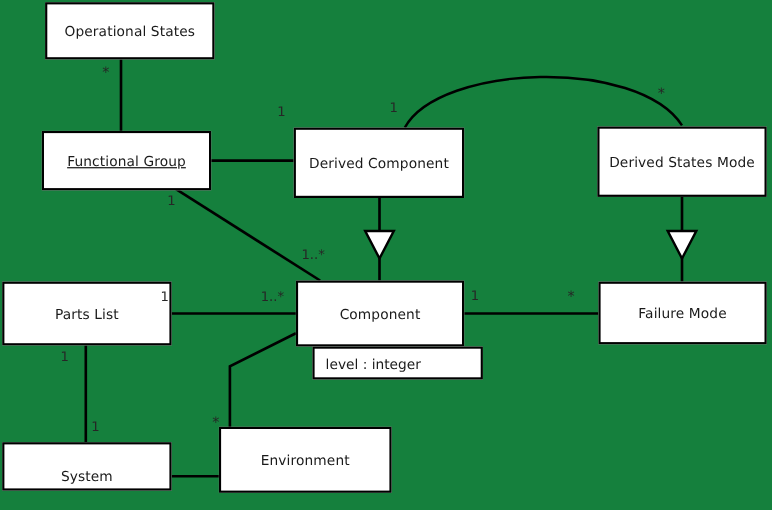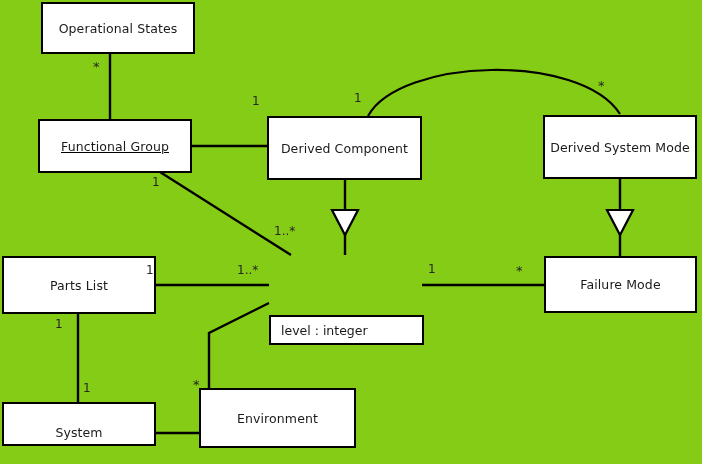--- a/index.html
+++ b/index.html
@@ -7,21 +7,21 @@
     padding: 0;
     background: #ffffff;
   }
   body {
     font-family: "DejaVu Sans", "Liberation Sans", sans-serif;
   }
   #diagram-canvas {
     position: relative;
     width: 702px;
     height: 464px;
-    background: #84cc16;
+    background: #15803d;
     overflow: hidden;
   }
   #uml-svg {
     position: absolute;
     left: 0;
     top: 0;
     width: 702px;
     height: 464px;
   }
   .uml-class {
@@ -43,20 +43,21 @@
     letter-spacing: 0.1px;
     white-space: nowrap;
   }
   .uml-attr-box {
     position: absolute;
     box-sizing: border-box;
     border: 2px solid #000000;
     border-top: 2px solid #000000;
     background: #ffffff;
     z-index: 3;
+    margin-left: 15px;
   }
   .uml-attr-box .attr-text {
     display: flex;
     align-items: center;
     justify-content: flex-start;
     width: 100%;
     height: 100%;
     box-sizing: border-box;
     padding-left: 10px;
     font-size: 12.5px;
@@ -115,27 +116,30 @@
 
   <div class="uml-class" style="left:38px; top:119px; width:154px; height:54px;text-decoration:underline;">
     <div class="name-compartment">Functional Group</div>
   </div>
 
   <div class="uml-class" style="left:267px; top:116px; width:155px; height:64px;">
     <div class="name-compartment">Derived Component</div>
   </div>
 
   <div class="uml-class" style="left:543px; top:115px; width:154px; height:64px;">
-    <div class="name-compartment">Derived System Mode</div>
+    <div class="name-compartment">Derived States Mode</div>
   </div>
 
   <div class="uml-class" style="left:2px; top:256px; width:154px; height:58px;">
     <div class="name-compartment">Parts List</div>
   </div>
 
+  <div class="uml-class" style="left:269px; top:255px; width:153px; height:60px;">
+    <div class="name-compartment">Component</div>
+  </div>
 
   <div class="uml-attr-box" style="left:269px; top:315px; width:155px; height:30px;">
     <div class="attr-text">level : integer</div>
   </div>
 
   <div class="uml-class" style="left:544px; top:256px; width:153px; height:57px;">
     <div class="name-compartment">Failure Mode</div>
   </div>
 
   <div class="uml-class" style="left:2px; top:402px; width:154px; height:44px;">

